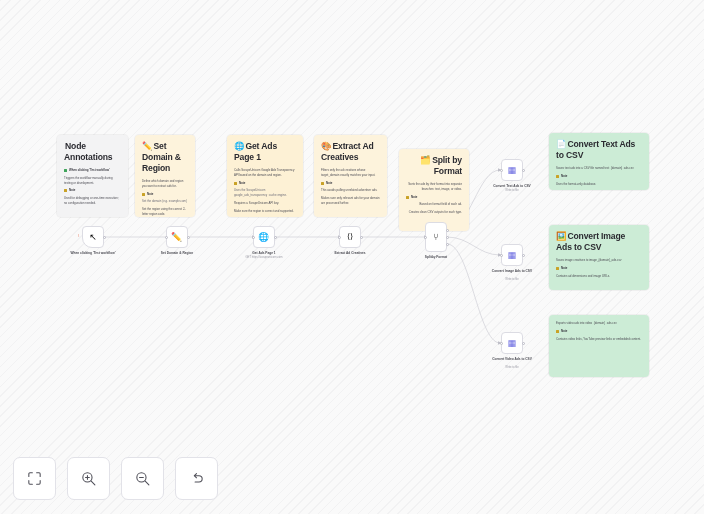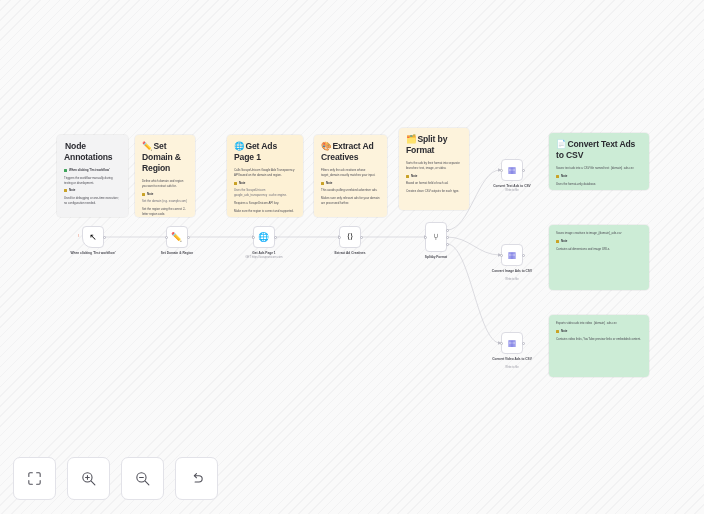--- a/index.html
+++ b/index.html
@@ -201,21 +201,21 @@
       <p>Filters only the ad creatives whose target_domain exactly matches your input.</p>
       <p class="bullet">
           <span class="sq pen"></span>
           <span class="lbl">Note</span>
         </p>
       <p>This avoids pulling unrelated advertiser ads.</p>
       <p>Makes sure only relevant ads for your domain are processed further.</p>
     </div>
   </div>
 
-  <div class="note cream" style="left:399px; top:128px; width:70px; height:82px;">
+  <div class="note cream" style="left:399px; top:149px; width:70px; height:82px;text-align:right;">
     <div class="note-title">
       <span class="note-emoji">🗂️</span><span>Split by Format</span>
     </div>
     <div class="note-body">
       <p>Sorts the ads by their format into separate branches: text, image, or video.</p>
       <p class="bullet">
           <span class="sq pen"></span>
           <span class="lbl">Note</span>
         </p>
       <p>Based on format field of each ad.</p>
@@ -232,20 +232,23 @@
       <p class="bullet">
           <span class="sq pen"></span>
           <span class="lbl">Note</span>
         </p>
       <p>Uses the format-only database.</p>
       <p>File will be saved in your /data directory.</p>
     </div>
   </div>
 
   <div class="note green" style="left:549px; top:225px; width:100px; height:65px;">
+    <div class="note-title">
+      <span class="note-emoji">🖼️</span><span>Convert Image Ads to CSV</span>
+    </div>
     <div class="note-body">
       <p>Saves image creatives to image_{domain}_ads.csv</p>
       <p class="bullet">
           <span class="sq pen"></span>
           <span class="lbl">Note</span>
         </p>
       <p>Contains ad dimensions and image URLs.</p>
     </div>
   </div>
 

